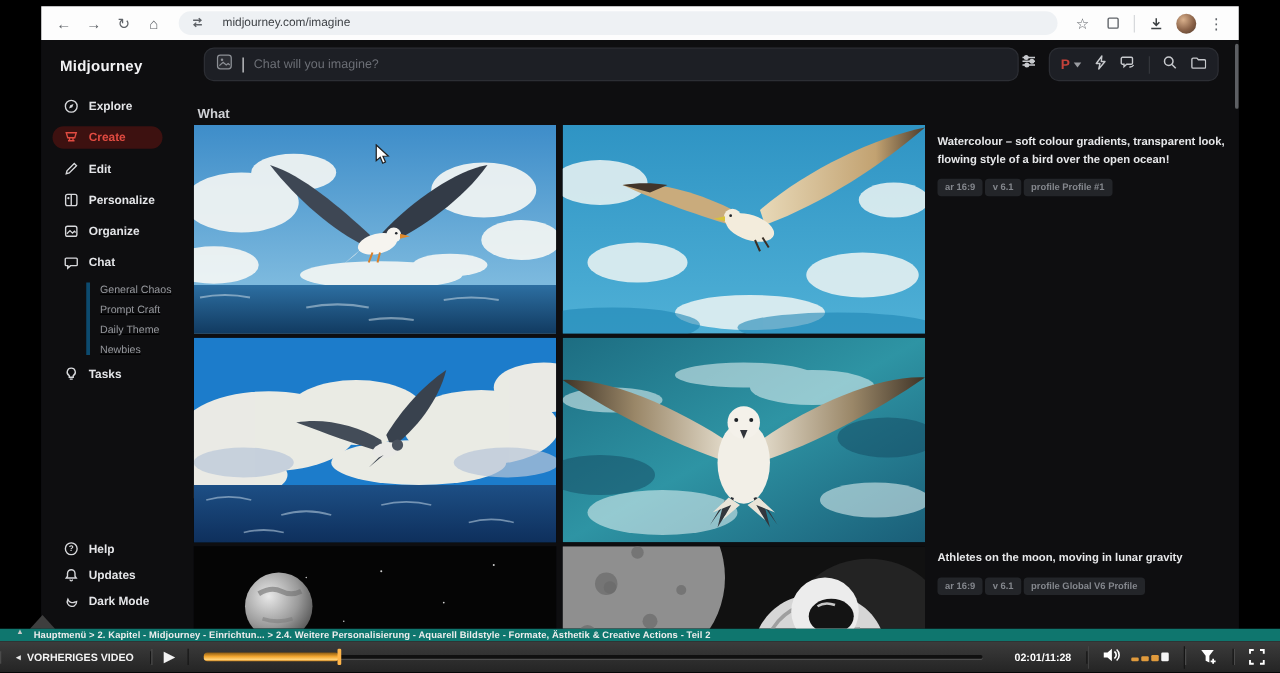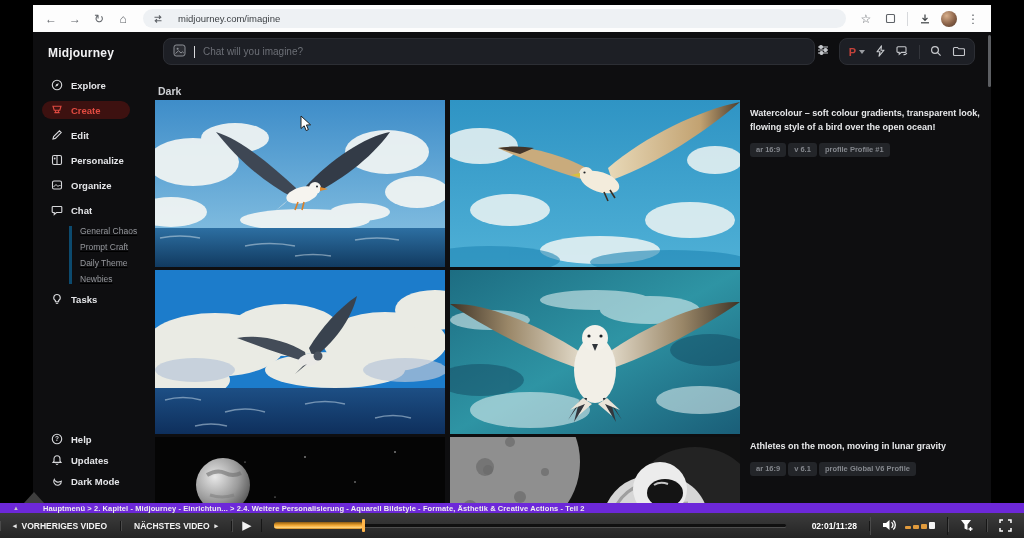--- a/index.html
+++ b/index.html
@@ -64,22 +64,22 @@
   .tag { background:#232529; color:#84878d; font-size:7.5px; font-weight:bold;
          padding:2.5px 6px; border-radius:3px; white-space:nowrap; }
 
   
   .cursor { position:absolute; left:267px; top:83px; }
 
   
   .player { position:absolute; left:0; right:0; bottom:0; }
   .notch { position:absolute; left:24px; bottom:35px; width:0; height:0;
            border-left:10px solid transparent; border-right:10px solid transparent; border-bottom:11px solid #3e3e3e; }
-  .crumbbar { position:absolute; left:0; right:0; bottom:25px; height:10px; background:#6d28d9;
-              display:flex; align-items:center; gap:24px; padding-left:13px; }
+  .crumbbar { position:absolute; left:0; right:0; bottom:25px; height:10px; background:#0f766e;
+              display:flex; gap:8px; padding-left:13px; }
   .crumb-tri { font-size:6px; color:#c9c9c9; line-height:1; }
   .crumb-text { font-size:7.5px; font-weight:bold; color:#ededed; letter-spacing:.1px; white-space:nowrap; }
   .controls { position:absolute; left:0; right:0; bottom:0; height:25px;
               background:linear-gradient(#3c3c3c,#242424); display:flex; align-items:center; }
   .ctl-btn { display:flex; align-items:center; justify-content:center; gap:5px; padding:0 13px;
              border-right:1px solid #161616; box-shadow:inset 1px 0 0 #4a4a4a; color:#f2f2f2;
              font-size:8.5px; font-weight:bold; white-space:nowrap; }
   .ctl-arrow { font-size:7px; color:#e8e8e8; }
   .play-btn { width:30px; padding:0; font-size:11px; }
   .progress-wrap { flex:1; display:flex; align-items:center; padding:0 14px 0 12px; border-right:0; }
@@ -301,21 +301,21 @@
               </svg>
           </span>
           <span>
             <svg width="13" height="11" viewBox="0 0 13 11">
                 <path d="M1.5 2.5 a1 1 0 0 1 1 -1 h3 l1.2 1.3 h4.8 a1 1 0 0 1 1 1 v4.7 a1 1 0 0 1 -1 1 h-9 a1 1 0 0 1 -1 -1 z" fill="none" stroke="#c7c9cd" stroke-width="1.1"></path>
               </svg>
           </span>
         </div>
       </div>
 
-      <div class="today">Dark</div>
+      <div class="today">What</div>
 
       <div class="grid-cell" style="left:122px; top:68px; width:290px; height:167px;" title="watercolor seagull with dark wings flying in blue sky with clouds over dark ocean">
         <svg viewBox="0 0 290 167" preserveAspectRatio="none">
           <defs>
             <linearGradient id="sky1" x1="0" y1="0" x2="0" y2="1">
                 <stop offset="0" stop-color="#3e8dc9"></stop>
                 <stop offset=".75" stop-color="#7cb9de"></stop>
               </linearGradient>
             <linearGradient id="sea1" x1="0" y1="0" x2="0" y2="1">
                 <stop offset="0" stop-color="#2d6fa2"></stop>
@@ -569,24 +569,20 @@
     <div class="crumbbar">
       <span class="crumb-tri">▲</span>
       <span class="crumb-text">Hauptmenü &gt; 2. Kapitel - Midjourney - Einrichtun... &gt; 2.4. Weitere Personalisierung - Aquarell Bildstyle - Formate, Ästhetik &amp; Creative Actions - Teil 2</span>
     </div>
 
     <div class="controls">
       <div class="ctl-btn">
         <span class="ctl-arrow">◂</span>
         <span>VORHERIGES VIDEO</span>
       </div>
-      <div class="ctl-btn">
-        <span>NÄCHSTES VIDEO</span>
-        <span class="ctl-arrow">▸</span>
-      </div>
       <div class="ctl-btn play-btn">
         <span>▶</span>
       </div>
 
       <div class="progress-wrap">
         <div class="track">
           <div class="track-line"></div>
           <div class="fill" style="width: 17.3%;"></div>
           <div class="handle" style="left: calc(17.3% - 1px);"></div>
         </div>

